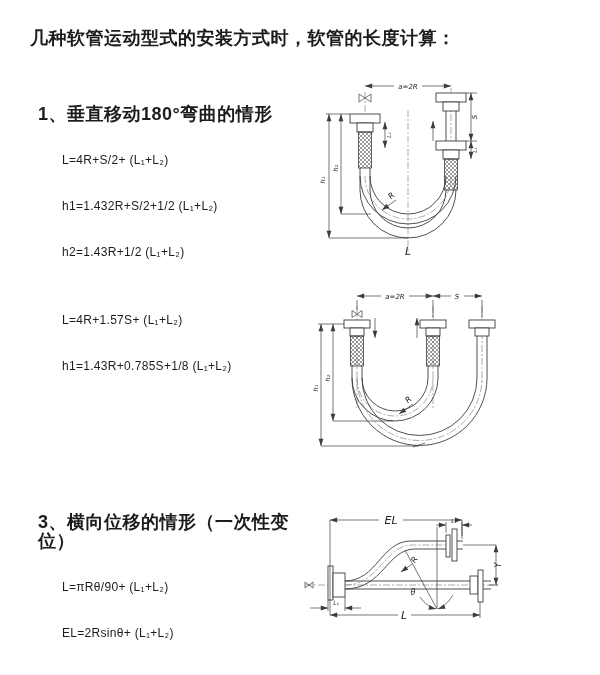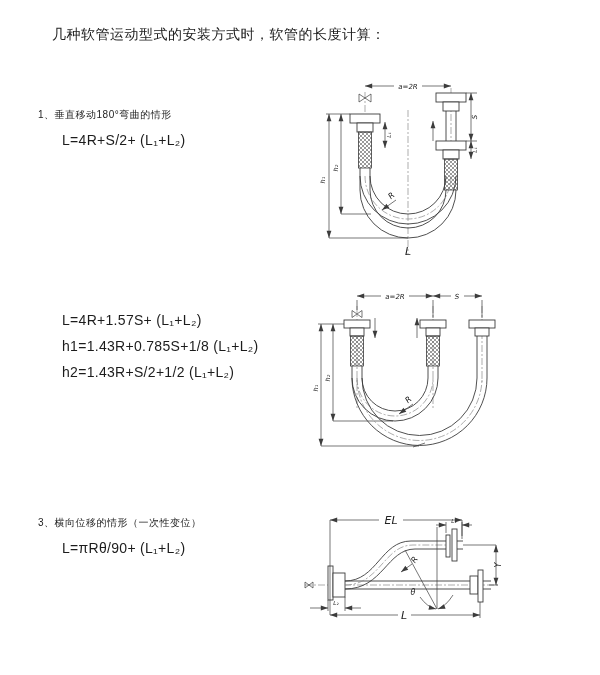--- a/index.html
+++ b/index.html
@@ -1,21 +1,21 @@
 <!DOCTYPE html>
 <html><head>
 <meta charset="utf-8">
 <style>
   html,body{margin:0;padding:0;}
   body{width:600px;height:675px;background:#ffffff;position:relative;overflow:hidden;
        font-family:"Liberation Sans","DejaVu Sans",sans-serif;color:#1c1c1c;}
-  .title{position:absolute;left:30px;top:26px;font-size:14px;font-weight:400;letter-spacing:0.5px;margin-left:22px;}
+  .title{position:absolute;left:30px;top:26px;font-size:18px;font-weight:700;letter-spacing:0.5px;}
   .section{position:absolute;left:38px;width:280px;}
-  .heading{font-size:10px;font-weight:400;line-height:19px;letter-spacing:0.5px;}
-  .formula{font-size:14px;line-height:19px;margin-top:7px;padding-left:24px;letter-spacing:0.3px;}
+  .heading{font-size:18px;font-weight:700;line-height:19px;letter-spacing:0.5px;}
+  .formula{font-size:12px;line-height:19px;margin-top:27px;padding-left:24px;letter-spacing:0.3px;}
   .formula:first-of-type{margin-top:13px;}
   .diagram{position:absolute;font-style:italic;}
   svg{display:block;}
   .ln{stroke:#3c3c3c;stroke-width:0.9;fill:none;}
   .dim{stroke:#3c3c3c;stroke-width:0.7;fill:none;}
   .cl{stroke:#8a8a8a;stroke-width:0.7;fill:none;stroke-dasharray:7 2 2 2;}
   .fit{fill:#ffffff;stroke:#3c3c3c;stroke-width:0.9;}
   .braid{fill:url(#braidpat);stroke:#3c3c3c;stroke-width:0.8;}
   .bg{fill:#ffffff;}
   text.t{font-family:"DejaVu Sans",sans-serif;fill:#222;}
@@ -23,31 +23,33 @@
   .f8{font-size:8px;} .f11{font-size:11px;}
 </style>
 </head>
 <body>
 
 <div class="title">几种软管运动型式的安装方式时，软管的长度计算：</div>
 
 <div class="section" style="top:105px">
   <div class="heading">1、垂直移动180°弯曲的情形</div>
   <div class="formula">L=4R+S/2+ (L₁+L₂)</div>
+  <div class="formula">h1=1.432R+S/2+1/2 (L₁+L₂)</div>
+  <div class="formula">h2=1.43R+1/2 (L₁+L₂)</div>
 </div>
 
 <div class="section" style="top:298px">
   <div class="formula">L=4R+1.57S+ (L₁+L₂)</div>
   <div class="formula">h1=1.43R+0.785S+1/8 (L₁+L₂)</div>
-  <div class="formula">h2=1.43R+S/2+1/2 (L₁+L₂)</div>
 </div>
 
 <div class="section" style="top:513px">
   <div class="heading">3、横向位移的情形（一次性变位）</div>
   <div class="formula">L=πRθ/90+ (L₁+L₂)</div>
+  <div class="formula">EL=2Rsinθ+ (L₁+L₂)</div>
 </div>
 
 <div class="diagram" style="left:313px;top:68px">
 <svg width="272" height="190" viewBox="0 0 272 190">
   <defs>
     <pattern id="braidpat" width="4" height="4" patternUnits="userSpaceOnUse">
       <path d="M0,0 L4,4 M4,0 L0,4" stroke="#555" stroke-width="0.6"></path>
     </pattern>
     <marker id="ae" markerUnits="userSpaceOnUse" markerWidth="8" markerHeight="6" viewBox="0 0 8 6" refX="7.6" refY="3" orient="auto-start-reverse">
       <path d="M0.4,0.6 L7.6,3 L0.4,5.4 Z" fill="#3c3c3c"></path>

